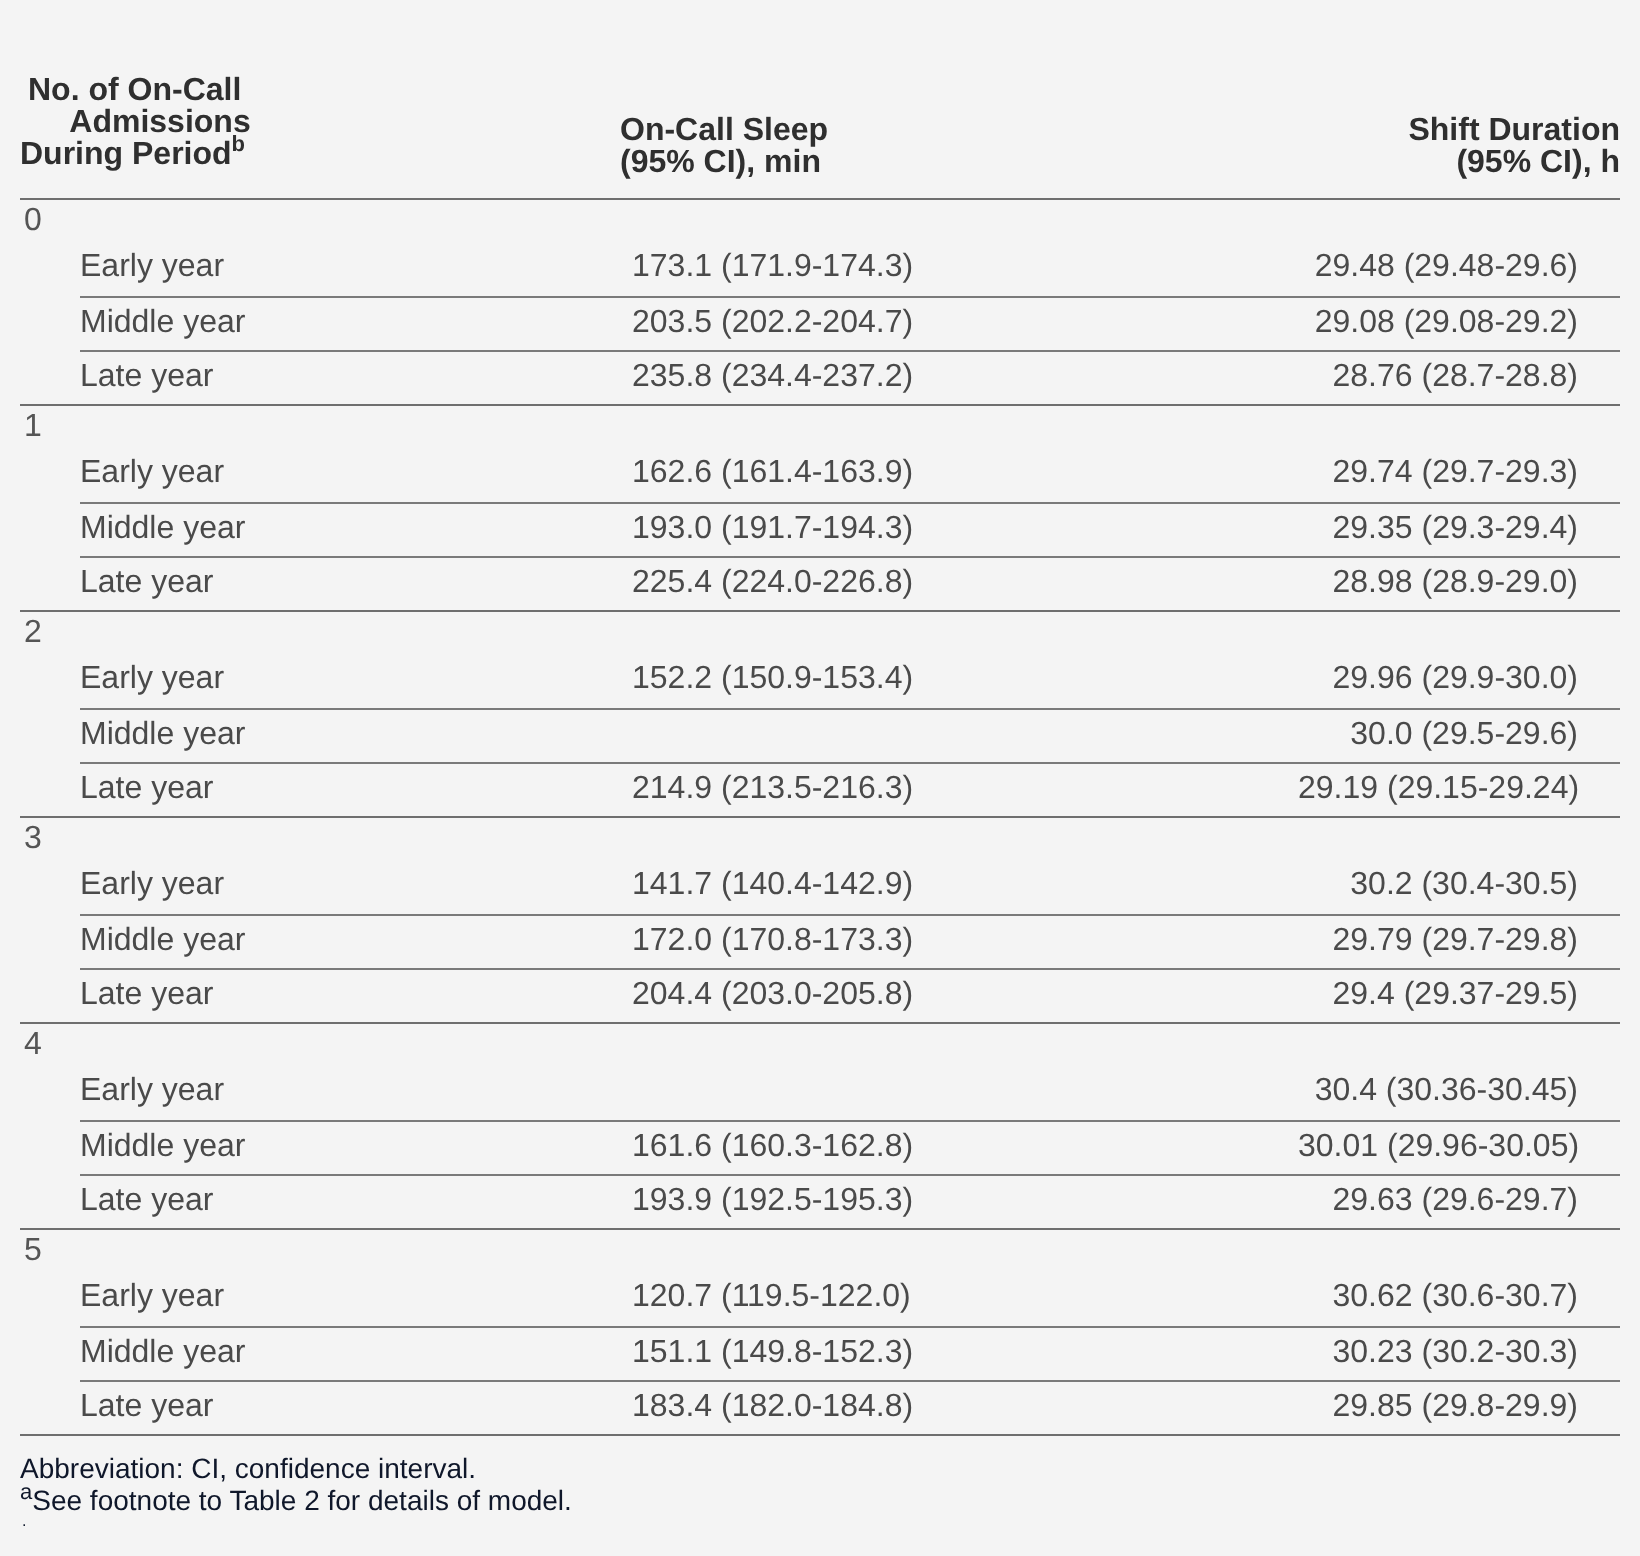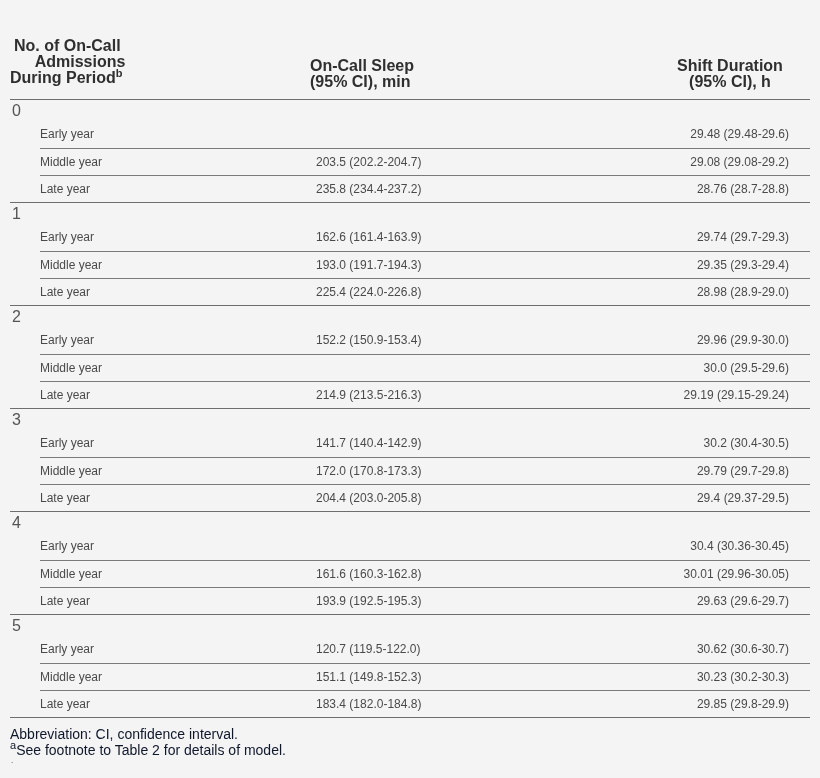--- a/index.html
+++ b/index.html
@@ -9,28 +9,28 @@
     font-family: "Liberation Sans", sans-serif;
     color: #4a4a4a;
     position: relative;
   }
   .table { position: absolute; left: 10px; top: 36px; width: 800px; }
   .thead { position: relative; height: 63px; border-bottom: 1.5px solid #6e6e6e; }
   .th { position: absolute; font-weight: bold; color: #2f2f2f; font-size: 16px; line-height: 16px; }
   .th-col1 { left: 0; top: 2px; width: 140px; text-align: center; }
   .th-col1 .sup { font-size: 11px; vertical-align: super; line-height: 0; font-weight: bold; }
   .th-col2 { left: 300px; top: 22px; width: 160px; }
-  .th-col3 { left: 640px; top: 22px; width: 160px; text-align: center; }
+  .th-col3 { left: 640px; top: 22px; width: 160px; text-align: right; }
   .th-col1 div, .th-col2 div, .th-col3 div { height: 16px; }
   .th-col1 .l1 { text-align: left; padding-left: 4px; }
   .th-col1 .l3 { text-align: left; }
 
   .group { position: relative; border-bottom: 1.5px solid #6e6e6e; height: 102px; }
   .group-label { height: 21px; line-height: 21px; font-size: 16px; padding-left: 2px; color: #555; }
-  .row { position: relative; height: 26.5px; margin-left: 30px; font-size: 12px; line-height: 26px; }
+  .row { position: relative; height: 26.5px; margin-left: 30px; font-size: 16px; line-height: 26px; }
   .row.sep { border-bottom: 1.5px solid #7a7a7a; }
   .row-label { position: absolute; left: 0; top: 0; }
   .row-sleep { position: absolute; left: 276px; top: 0; }
   .row-shift { position: absolute; left: 609px; top: 0; min-width: 140px; text-align: right; white-space: nowrap; }
 
   .footer { position: absolute; left: 10px; top: 726px; font-size: 14px; line-height: 16px; color: #0f172a; }
   .footer .sup { font-size: 11px; vertical-align: super; line-height: 0; }
   .footer .dot { position: absolute; left: 1px; top: 31px; font-size: 8px; line-height: 8px; }
 </style>
 </head>
@@ -51,20 +51,21 @@
       <div>Shift Duration</div>
       <div>(95% CI), h</div>
     </div>
   </div>
 
   <div id="groups">
       <div class="group">
         <div class="group-label">0</div>
         <div class="row sep">
           <span class="row-label">Early year</span>
+          <span class="row-sleep">173.1 (171.9-174.3)</span>
           <span class="row-shift">29.48 (29.48-29.6)</span>
         </div>
         <div class="row sep">
           <span class="row-label">Middle year</span>
           <span class="row-sleep">203.5 (202.2-204.7)</span>
           <span class="row-shift">29.08 (29.08-29.2)</span>
         </div>
         <div class="row">
           <span class="row-label">Late year</span>
           <span class="row-sleep">235.8 (234.4-237.2)</span>

